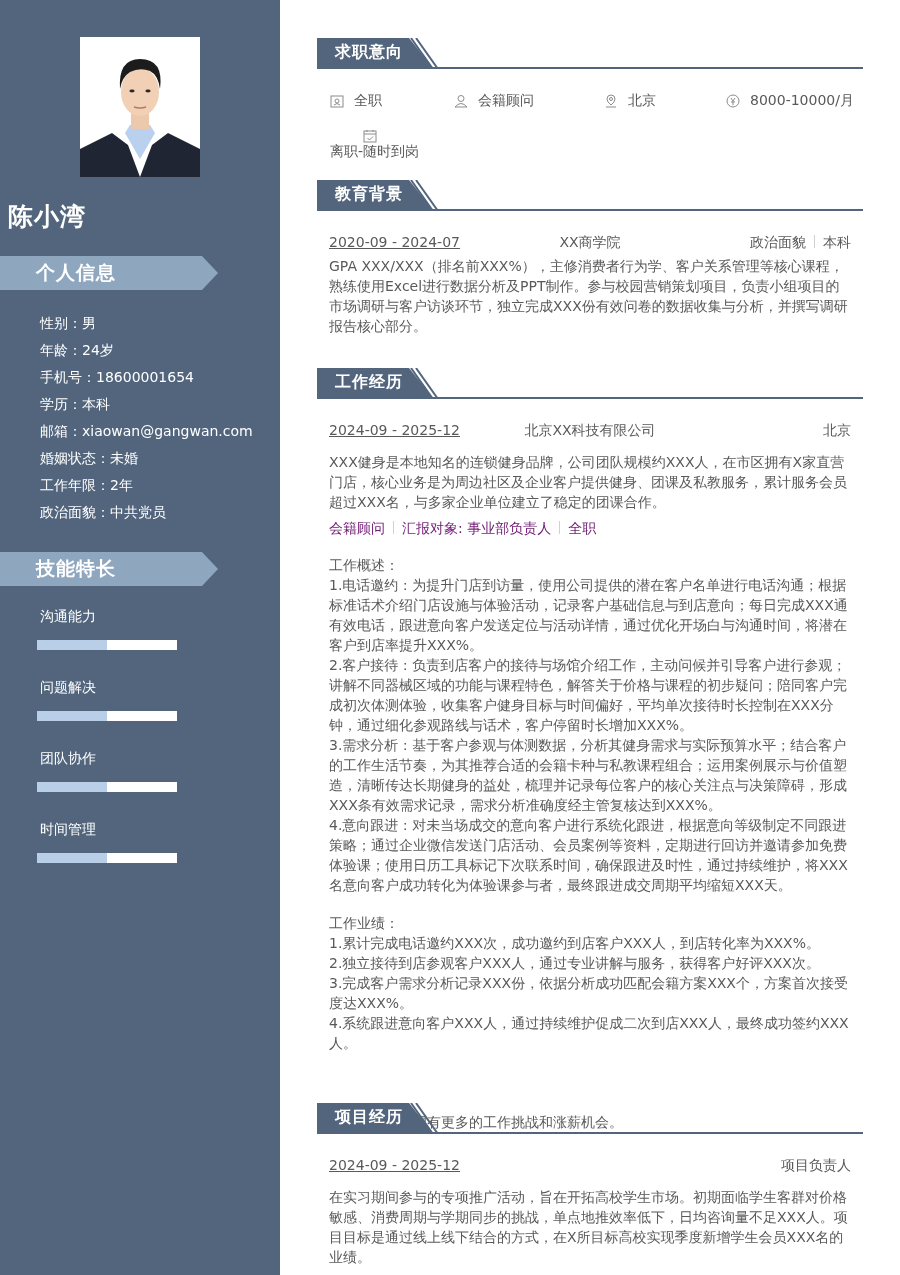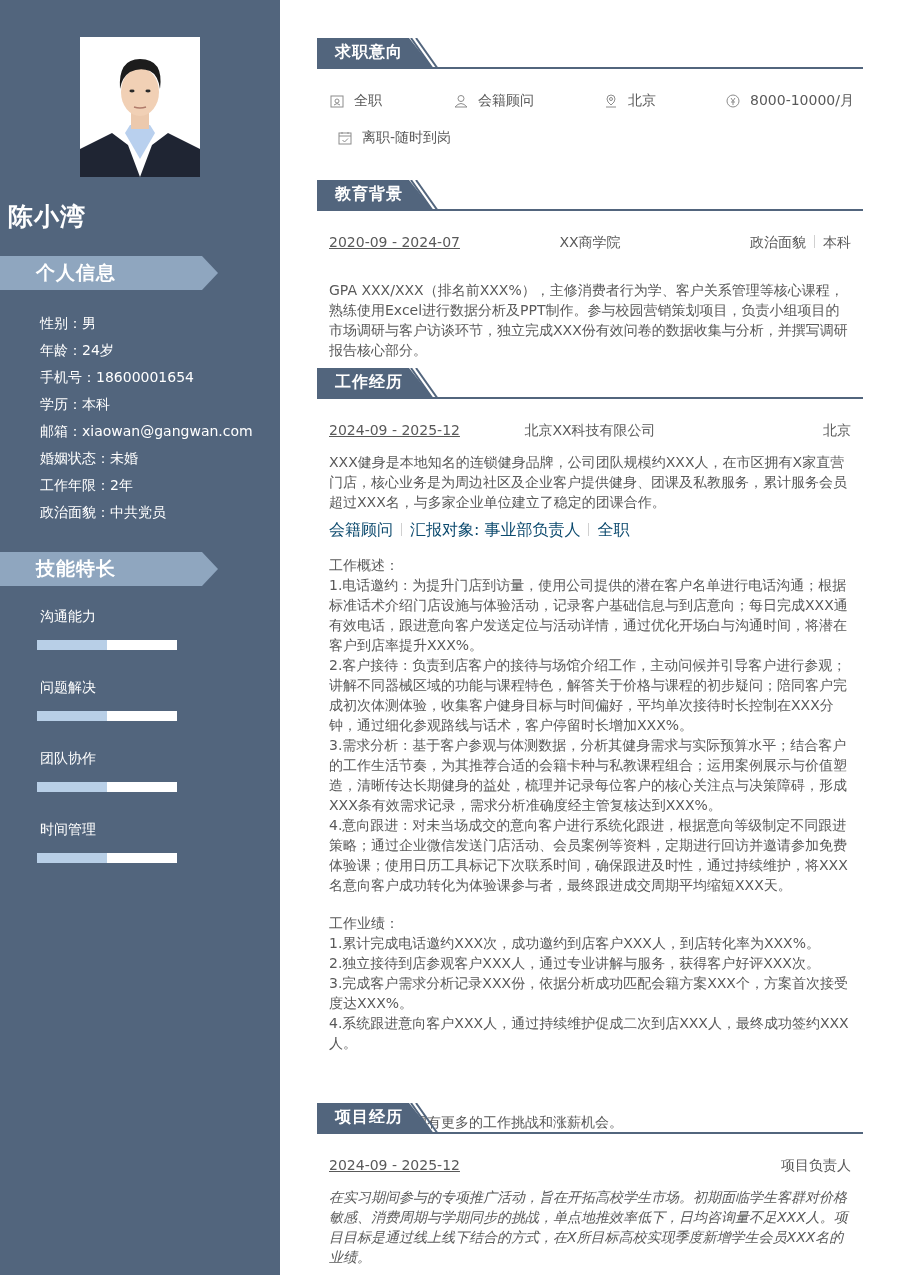--- a/index.html
+++ b/index.html
@@ -39,21 +39,21 @@
 
   .row3 { position: absolute; left: 12px; width: 522px; font-size: 14px; color: #595959; height: 20px; }
   .row3 .c1 { position: absolute; left: 0; top: 0; text-decoration: underline; }
   .row3 .c2 { position: absolute; left: 0; width: 522px; top: 0; text-align: center; pointer-events: none; }
   .row3 .c3 { position: absolute; right: 0; top: 0; }
   .sep { display: inline-block; width: 1px; height: 13px; background: #d0d0d0; margin: 0 8px; vertical-align: -1px; }
 
   .para { position: absolute; left: 12px; width: 524px; font-size: 14px; line-height: 20px; color: #595959; }
   .para p { margin: 0; }
 
-  .tags { position: absolute; left: 12px; font-size: 16px; color: #0c4a6e; white-space: nowrap; }
+  .tags { position: absolute; left: 12px; font-size: 14px; color: #701a75; white-space: nowrap; }
 </style>
 </head>
 <body>
 
 <aside class="sidebar">
   <div class="photo">
     <svg viewBox="0 0 120 140">
       <rect width="120" height="140" fill="#ffffff"></rect>
       <path d="M0 112 L0 140 L120 140 L120 112 L88 96 L72 108 L60 140 L48 108 L32 96 Z" fill="#1f2533"></path>
       <path d="M45 96 L60 122 L75 96 L70 88 L50 88 Z" fill="#b9d0ee"></path>
@@ -152,21 +152,21 @@
         </svg>
       <span>北京</span>
     </div>
     <div class="intent-item" style="left:396px; top:0;">
       <svg viewBox="0 0 14 14">
           <circle cx="7" cy="7" r="6" fill="none" stroke="#8c8c8c"></circle>
           <path d="M5 4 L7 7 L9 4 M7 7 L7 11 M5 8 L9 8" fill="none" stroke="#8c8c8c"></path>
         </svg>
       <span>8000-10000/月</span>
     </div>
-    <div class="intent-item" style="left:8px; top:37px;">
+    <div class="intent-item" style="left:0; top:37px;flex-direction:column;">
       <svg viewBox="0 0 14 14">
           <rect x="1" y="2" width="12" height="11" fill="none" stroke="#8c8c8c"></rect>
           <path d="M1 5 L13 5 M4 1 L4 3 M10 1 L10 3 M4.5 9 L6.5 11 L10 7.5" fill="none" stroke="#8c8c8c"></path>
         </svg>
       <span>离职-随时到岗</span>
     </div>
   </div>
 
   <div class="section-head" style="top:180px;">
     <div class="tab"></div>
@@ -176,21 +176,21 @@
     </svg>
     <div class="label">教育背景</div>
     <div class="line"></div>
   </div>
 
   <div class="row3" style="top:234px;">
     <span class="c1">2020-09 - 2024-07</span>
     <span class="c2">XX商学院</span>
     <span class="c3"><span>政治面貌</span><span class="sep"></span><span>本科</span></span>
   </div>
-  <div class="para" style="top:280px;">
+  <div class="para" style="top:256px;">
     <p>GPA XXX/XXX（排名前XXX%），主修消费者行为学、客户关系管理等核心课程，熟练使用Excel进行数据分析及PPT制作。参与校园营销策划项目，负责小组项目的市场调研与客户访谈环节，独立完成XXX份有效问卷的数据收集与分析，并撰写调研报告核心部分。</p>
   </div>
 
   <div class="section-head" style="top:368px;">
     <div class="tab"></div>
     <svg class="stripes" viewBox="0 0 32 31">
       <path d="M2 0 L24 31" stroke="#52657d" stroke-width="2"></path>
       <path d="M7 0 L29 31" stroke="#52657d" stroke-width="2"></path>
     </svg>
     <div class="label">工作经历</div>
@@ -236,16 +236,16 @@
       <path d="M7 0 L29 31" stroke="#52657d" stroke-width="2"></path>
     </svg>
     <div class="label">项目经历</div>
     <div class="line"></div>
   </div>
 
   <div class="row3" style="top:1157px;">
     <span class="c1">2024-09 - 2025-12</span>
     <span class="c3">项目负责人</span>
   </div>
-  <div class="para" style="top:1187px;font-style:italic;">
+  <div class="para" style="top:1187px;">
     <p>在实习期间参与的专项推广活动，旨在开拓高校学生市场。初期面临学生客群对价格敏感、消费周期与学期同步的挑战，单点地推效率低下，日均咨询量不足XXX人。项目目标是通过线上线下结合的方式，在X所目标高校实现季度新增学生会员XXX名的业绩。</p>
   </div>
 </main>
 
 </body></html>

